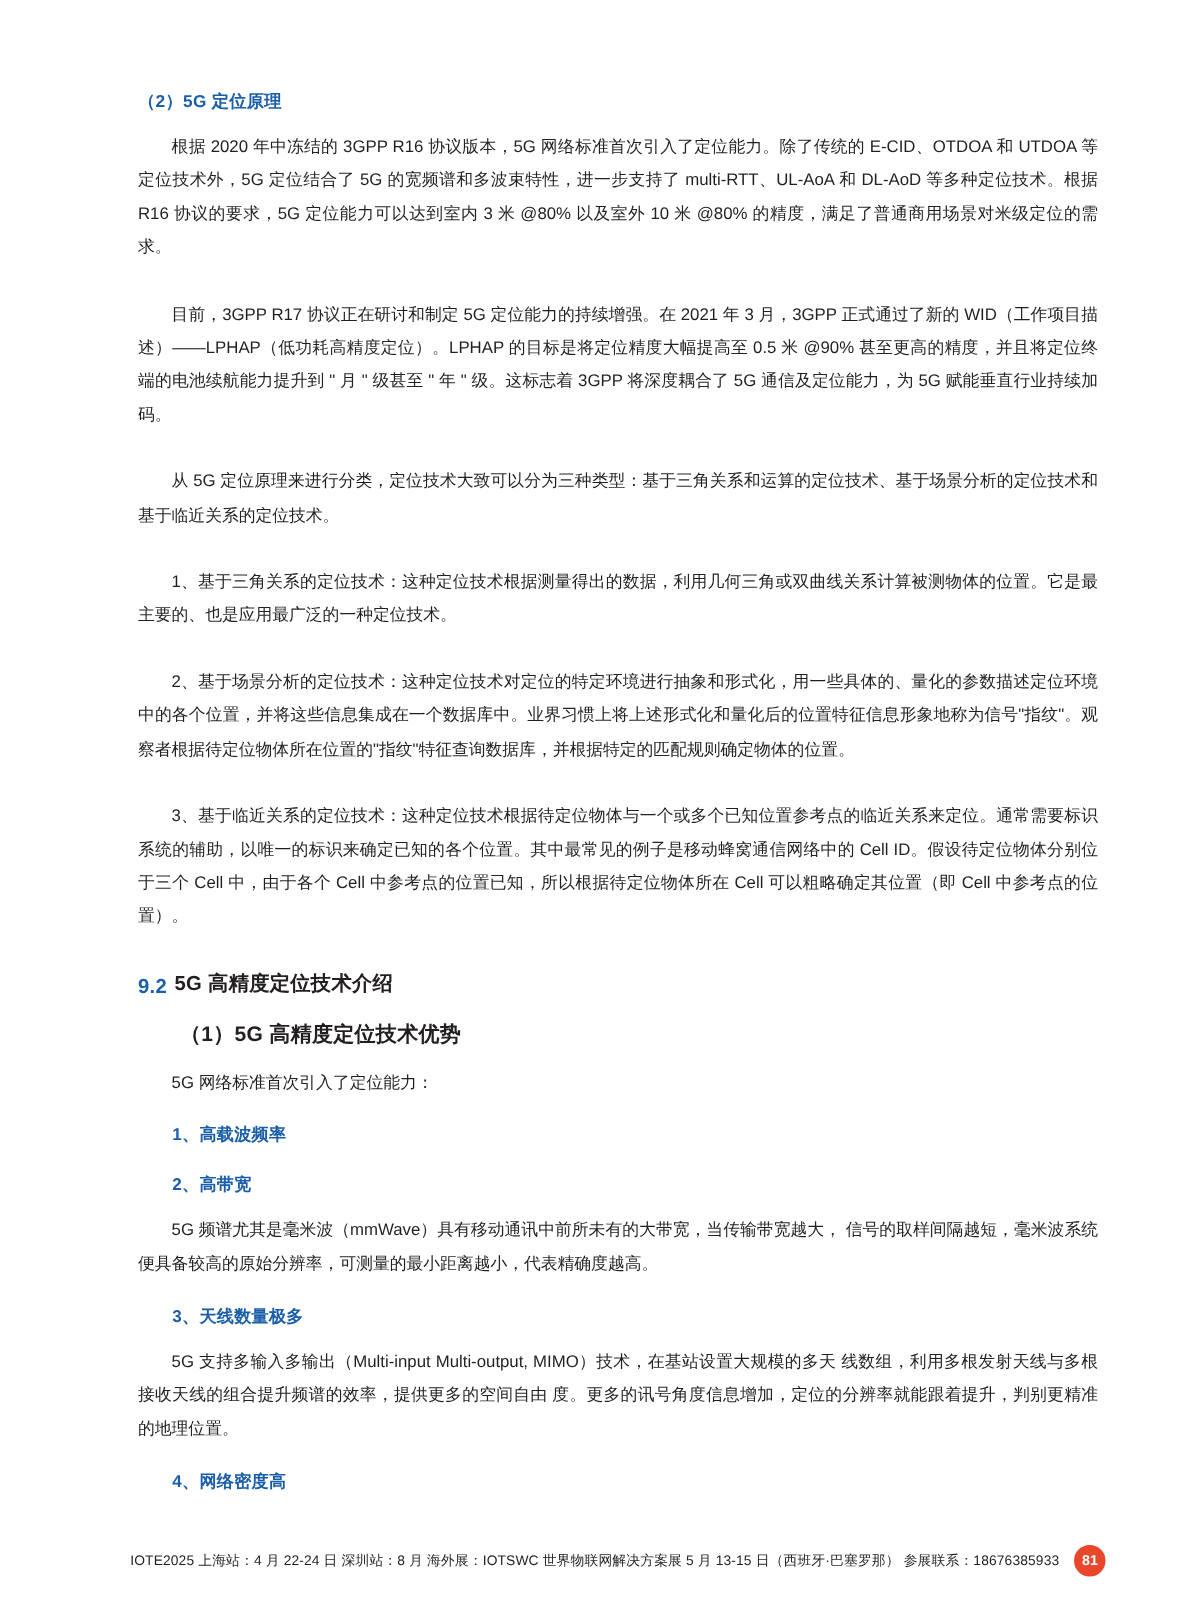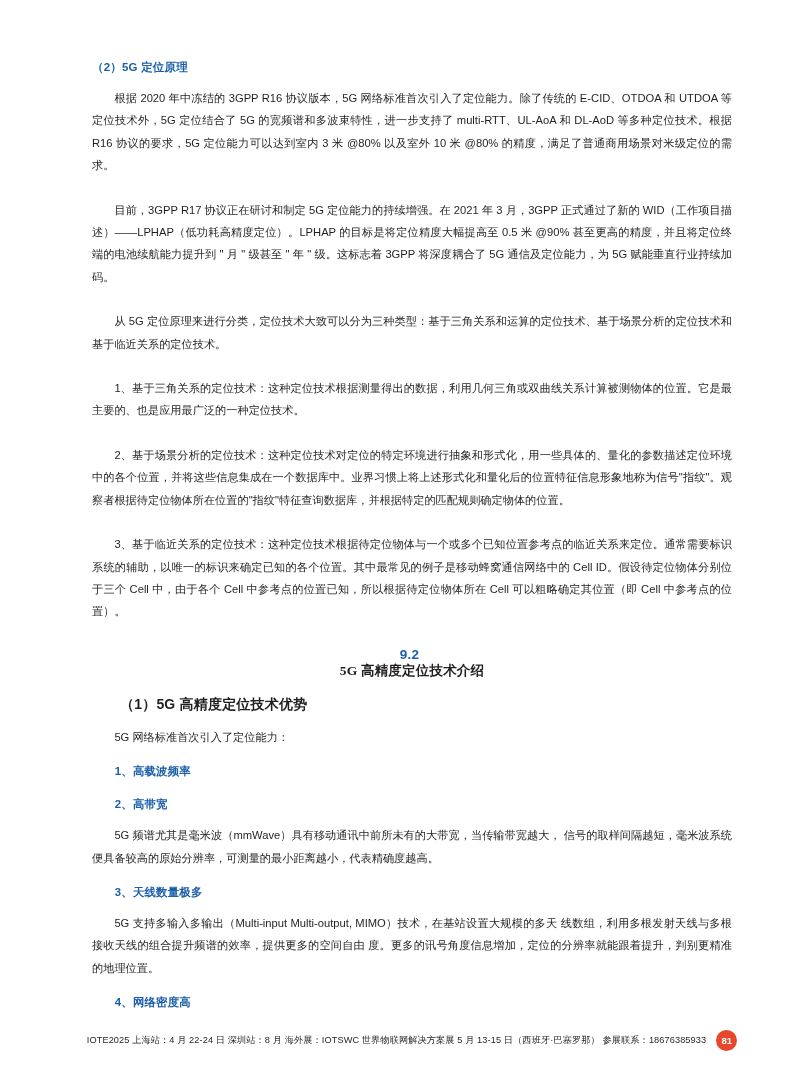--- a/index.html
+++ b/index.html
@@ -41,37 +41,35 @@
     text-indent: 2em;
     color: #231f20;
   }
   .gap-lg { height: 18px; }
   .gap-md { height: 10px; }
   .gap-sm { height: 4px; }
 
   
   .major-head {
     display: flex;
-    align-items: center;
+    align-items: flex-end;
     margin: 0 0 16px 0;
-    flex-direction: column;
   }
   .major-head .num {
     font-size: 13.5px;
     font-weight: bold;
     color: #1b5faa;
     margin-right: 5px;
     letter-spacing: 0.2px;
   }
   .major-head .txt {
     font-size: 13.5px;
     font-weight: bold;
     color: #231f20;
     letter-spacing: 0.2px;
-    font-family: Liberation Serif, serif;
   }
   .minor-head {
     font-size: 14px;
     font-weight: bold;
     color: #231f20;
     margin: 0 0 12px 0;
     text-indent: 2em;
     letter-spacing: 0.2px;
   }
   .bullet-head {

